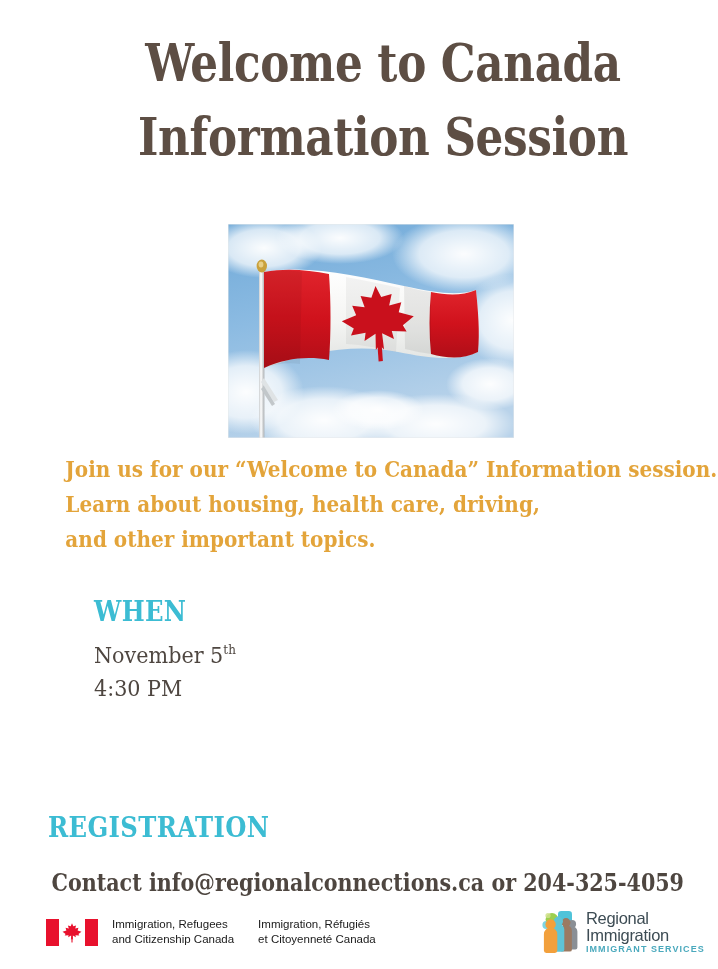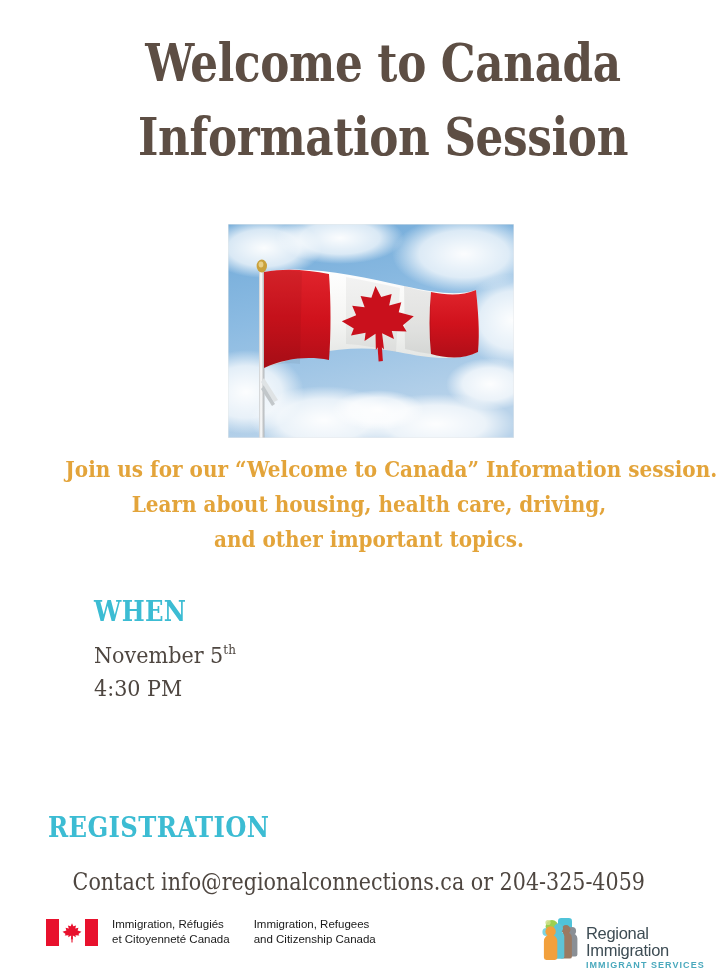--- a/index.html
+++ b/index.html
@@ -53,21 +53,20 @@
     overflow: hidden;
   }
   .flag-photo svg { display: block; width: 100%; height: 100%; }
 
   
   .intro {
     position: absolute;
     top: 452px;
     left: 0;
     right: 0;
-    text-align: center;
     color: #e3a43a;
     font-family: "DejaVu Serif", "Liberation Serif", serif;
     font-weight: bold;
     font-size: 23px;
     line-height: 1.52;
     padding-left: 20px;
   }
   .intro .ln {
     display: block;
     transform: scaleX(0.87);
@@ -129,21 +128,21 @@
     transform-origin: left center;
     white-space: nowrap;
   }
   .reg-contact {
     position: absolute;
     top: 868px;
     left: 0;
     right: 0;
     text-align: center;
     font-family: "DejaVu Serif", "Liberation Serif", serif;
-    font-weight: normal;
+    font-weight: bold;
     font-size: 24px;
     color: #4e4640;
   }
   .reg-contact .ln {
     display: inline-block;
     transform: scaleX(0.86);
     transform-origin: center center;
     white-space: nowrap;
   }
 
@@ -183,21 +182,21 @@
 
   .rc-logo {
     position: absolute;
     left: 541px;
     top: 2px;
     display: flex;
     align-items: center;
     gap: 5px;
   }
   .rc-mark { width: 40px; height: 46px; display: block; }
-  .rc-words { display: block; line-height: 1; margin-top: 16px; }
+  .rc-words { display: block; line-height: 1; }
   .rc-name {
     font-family: "Liberation Sans", sans-serif;
     font-size: 16.5px;
     line-height: 1.02;
     color: #3d4c54;
     letter-spacing: -0.3px;
     white-space: nowrap;
   }
   .rc-tag {
     font-family: "Liberation Sans", sans-serif;
@@ -338,26 +337,26 @@
         <g transform="translate(26,13.6) scale(0.215)">
           <path d="M0,-44 L6,-30 L19,-33 L15,-19 L30,-22 L26,-10 L44,-4
                    L30,6 L34,14 L16,12 L18,22 L4,14 L5,34
                    L0,28 L-5,34 L-4,14 L-18,22 L-16,12 L-34,14
                    L-30,6 L-44,-4 L-26,-10 L-30,-22 L-15,-19 L-19,-33 L-6,-30 Z" fill="#e8112d"></path>
           <rect x="-2.6" y="26" width="5.2" height="20" fill="#e8112d"></rect>
         </g>
       </svg>
       <div class="ircc-text">
         <div class="ircc-col">
+          <div>Immigration, Refugees</div>
+          <div>and Citizenship Canada</div>
+        </div>
+        <div class="ircc-col">
           <div>Immigration, Réfugiés</div>
           <div>et Citoyenneté Canada</div>
-        </div>
-        <div class="ircc-col">
-          <div>Immigration, Refugees</div>
-          <div>and Citizenship Canada</div>
         </div>
       </div>
     </div>
 
     <div class="rc-logo">
       <svg class="rc-mark" viewBox="0 0 40 46">
 
         <rect x="17" y="2" width="14" height="14" rx="3.2" fill="#4fc3d9"></rect>
 
         <circle cx="11" cy="10.5" r="6.4" fill="#9ccf4e"></circle>

